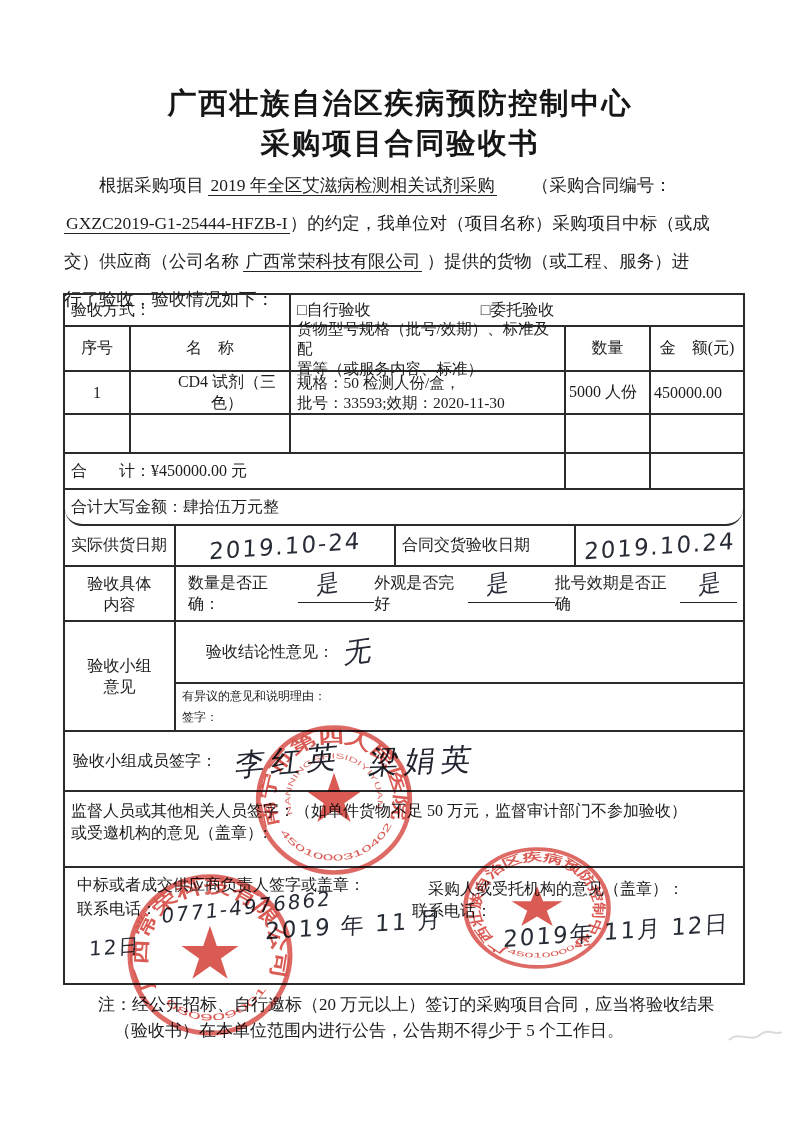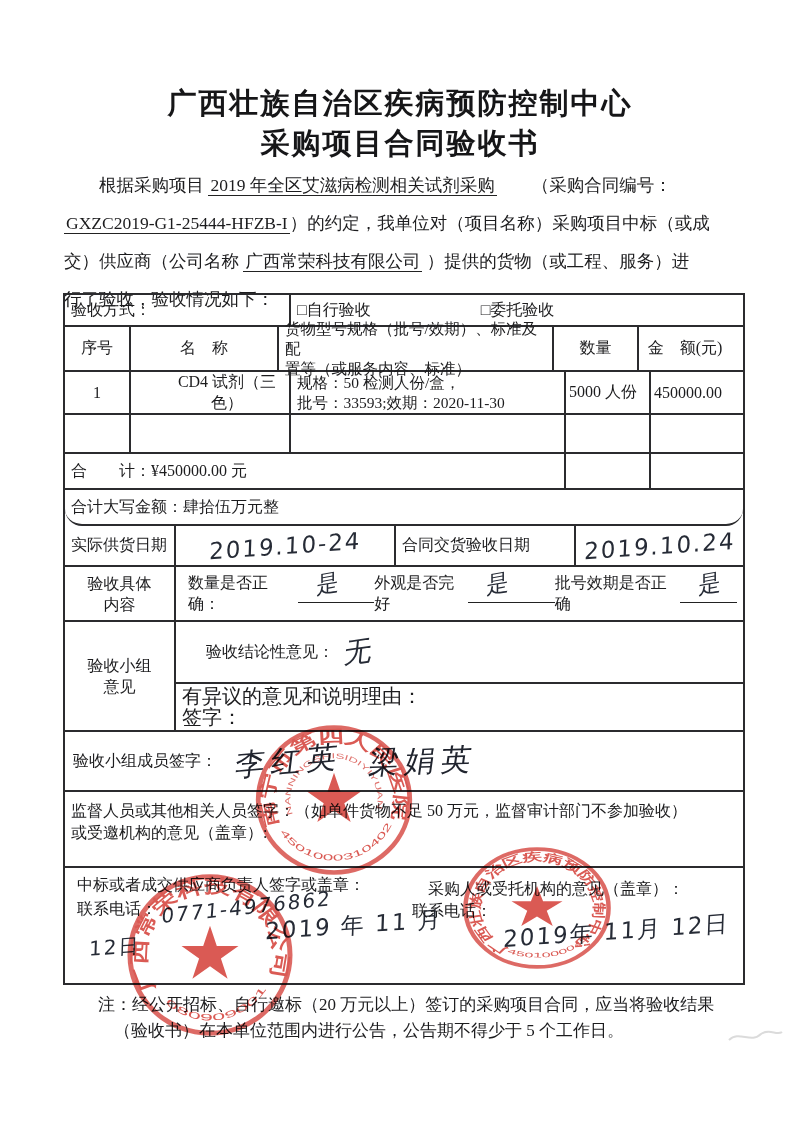--- a/index.html
+++ b/index.html
@@ -58,21 +58,21 @@
     <div class="trow" style="height:32px;">
       <div class="cell" style="width:226px;">验收方式：</div>
       <div class="cell lastc" style="width:452px;">
         <span>□自行验收</span>
         <span style="margin-left:110px;">□委托验收</span>
       </div>
     </div>
 
     <div class="trow" style="height:45px;">
       <div class="cell center" style="width:66px;">序号</div>
-      <div class="cell center" style="width:148px;">名　称</div>
+      <div class="cell center" style="width:160px;">名　称</div>
       <div class="cell colc small" style="width:275px;align-items:flex-start;">
         <span>货物型号规格（批号/效期）、标准及配</span>
         <span>置等（或服务内容、标准）</span>
       </div>
       <div class="cell center" style="width:85px;">数量</div>
       <div class="cell center lastc" style="width:92px;">金　额(元)</div>
     </div>
 
     <div class="trow" style="height:43px;">
       <div class="cell center" style="width:66px;">1</div>
@@ -138,21 +138,21 @@
     <div class="trow" style="height:110px;">
       <div class="cell colc center" style="width:111px;line-height:21px;">
         <span>验收小组</span>
         <span>意见</span>
       </div>
       <div class="lastc" style="width:567px;box-sizing:border-box;">
         <div style="height:62px;border-bottom:2px solid #2b2b2e;box-sizing:border-box;display:flex;align-items:center;padding-left:30px;">
           <span>验收结论性意见：</span>
           <span class="hw" style="font-size:28px;margin-left:10px;transform:rotate(-8deg) skewX(-14deg);">无</span>
         </div>
-        <div style="height:46px;display:flex;flex-direction:column;justify-content:center;padding-left:6px;font-size:20px;line-height:21px;">
+        <div style="height:46px;display:flex;flex-direction:column;justify-content:center;padding-left:6px;font-size:12px;line-height:21px;">
           <span>有异议的意见和说明理由：</span>
           <span>签字：</span>
         </div>
       </div>
     </div>
 
     <div class="trow" style="height:60px;">
       <div class="cell lastc" style="width:678px;padding-left:8px;">
         <span>验收小组成员签字：</span>
         <span class="hw sig" style="margin-left:18px;">李红英</span>

